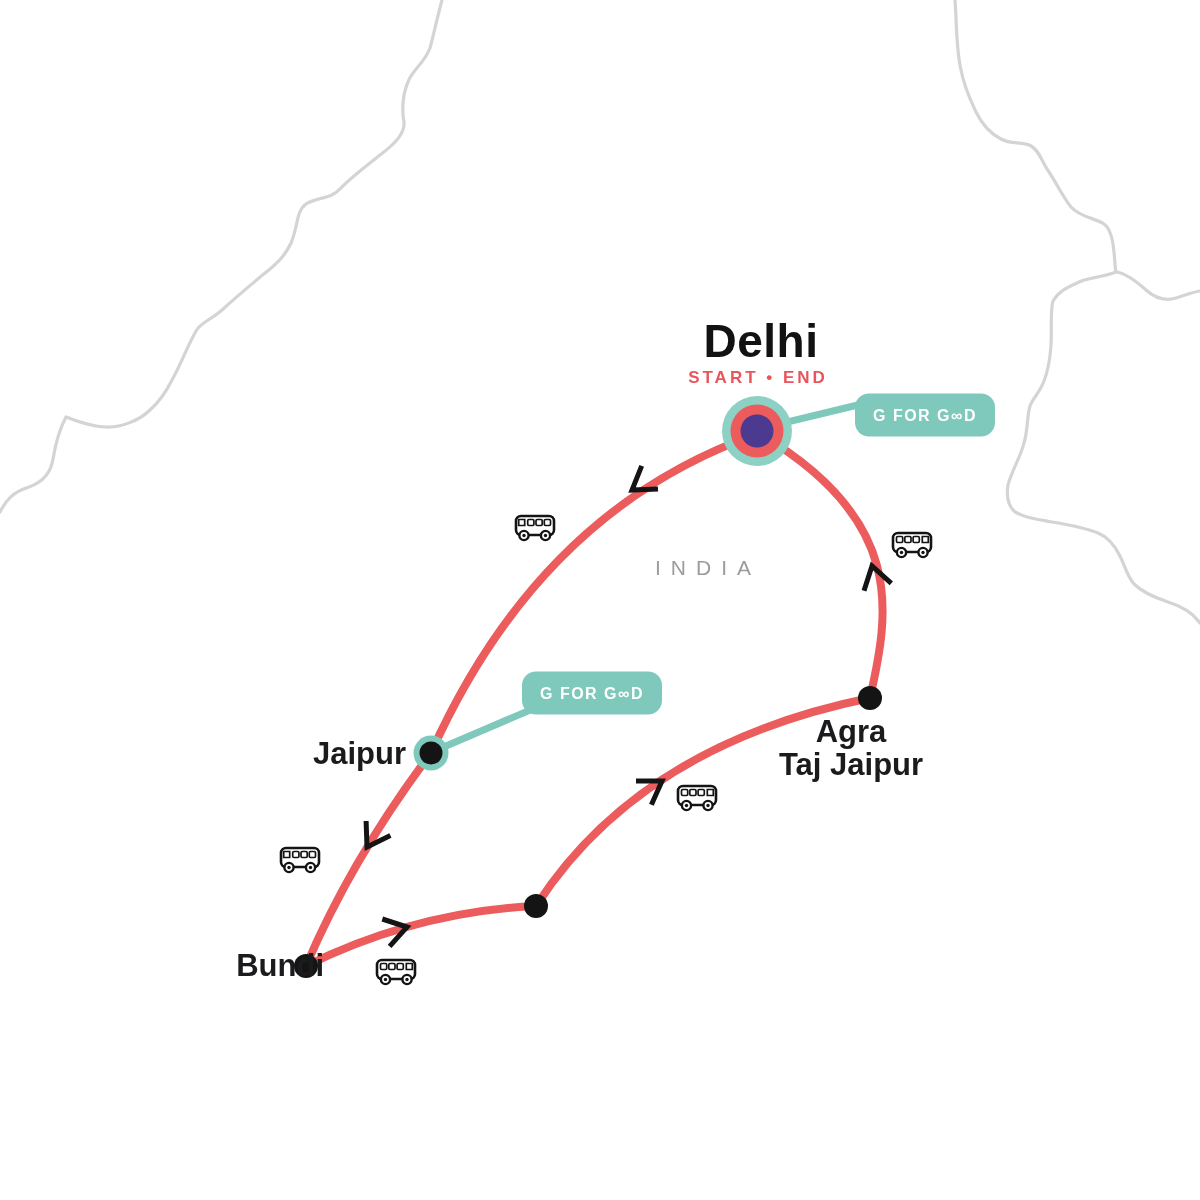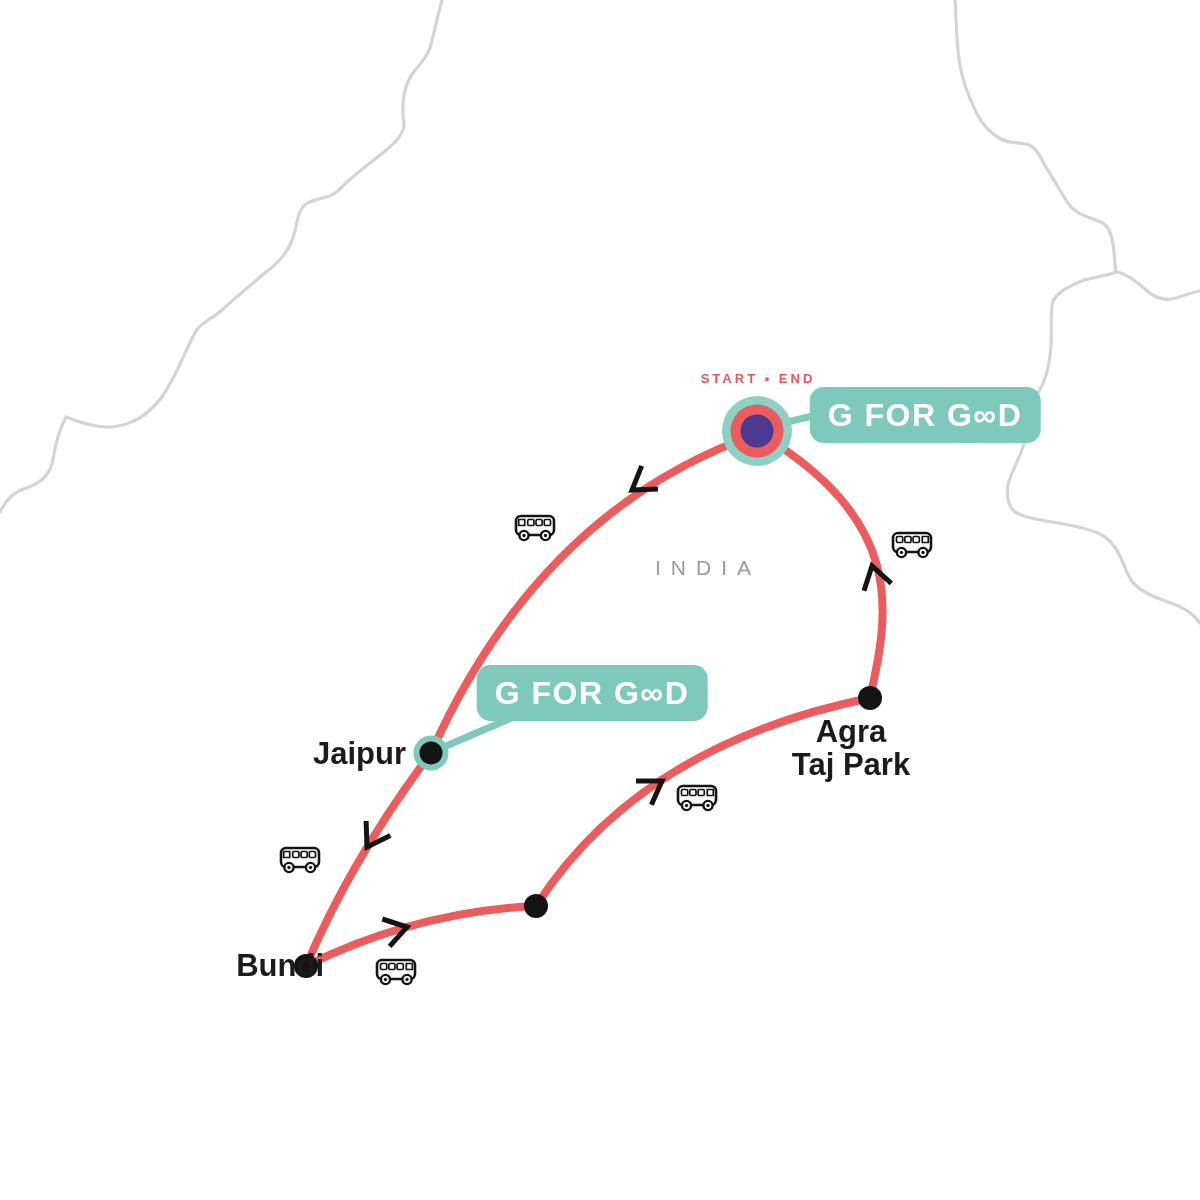--- a/index.html
+++ b/index.html
@@ -9,32 +9,32 @@
     font-family:"Liberation Sans","DejaVu Sans",sans-serif;
   }
   #stage{position:relative;width:1200px;height:1200px;background:#ffffff;}
   #map-svg{position:absolute;left:0;top:0;width:1200px;height:1200px;}
 
   .label{position:absolute;font-weight:700;color:var(--city,#1b1b1d);white-space:nowrap;}
   .delhi-title{
     font-size:46px;color:#121212;transform:translate(-50%,-50%);letter-spacing:.5px;
   }
   .start-end{
-    font-size:13px;font-weight:700;letter-spacing:3px;color:var(--startend,#e8555b);
+    font-size:17px;font-weight:700;letter-spacing:3px;color:var(--startend,#e8555b);
     transform:translate(-50%,-50%);
   }
   .city{font-size:31px;line-height:1.06;}
   .city.right{transform:translate(-100%,-50%);text-align:left;}
   .city.center{transform:translate(-50%,0);text-align:center;}
   .city span{display:block;}
   .badge{
     position:absolute;transform:translate(-50%,-50%);
     background:var(--teal,#7fc9bc);color:var(--badgetext,#ffffff);
-    font-size:32px;font-weight:700;letter-spacing:1.5px;
-    height:56px;padding:0 18px;border-radius:14px;
+    font-size:16px;font-weight:700;letter-spacing:1.5px;
+    height:43px;padding:0 18px;border-radius:14px;
     display:flex;align-items:center;justify-content:center;white-space:nowrap;
   }
   .region{
     position:absolute;transform:translate(-50%,-50%);
     font-size:21px;font-weight:400;letter-spacing:10px;
     color:var(--region,#9b9b9e);white-space:nowrap;
   }
 </style>
 </head>
 <body>
@@ -93,20 +93,21 @@
           <circle cx="757" cy="431" r="16.5" fill="#4b3a8f"></circle>
         </g>
         <circle cx="431" cy="753" r="17.5" fill="#7fc9bc"></circle>
         <circle cx="431" cy="753" r="11.5" fill="#141414"></circle>
         <circle cx="306" cy="966" r="12" fill="#141414"></circle>
         <circle cx="536" cy="906" r="12" fill="#141414"></circle>
         <circle cx="870" cy="698" r="12" fill="#141414"></circle>
       </g>
   </svg>
 
+  <div class="label delhi-title" id="delhi-title" style="left: 761px; top: 341px;">Delhi</div>
 
   <div class="label start-end" id="start-end" style="left: 758px; top: 378px;">START • END</div>
 
   <div class="badge" id="badge-0" style="left: 925px; top: 415px;">
     <span>G FOR G∞D</span>
   </div>
 
   <div class="badge" id="badge-1" style="left: 592px; top: 693px;">
     <span>G FOR G∞D</span>
   </div>
@@ -117,16 +118,16 @@
       <div class="label city right" style="left: 406px; top: 754px;">
         <span>Jaipur</span>
       </div>
       <div class="label city right" style="left: 288px; top: 966px; margin-left: 36px;">
         <span>Bundi</span>
       </div>
       <div class="label city center" style="left: 549px; top: 932px;">
       </div>
       <div class="label city center" style="left: 851px; top: 716px;">
         <span>Agra</span>
-        <span>Taj Park</span>
+        <span>Taj Jaipur</span>
       </div>
     </div>
 </div>
 
 </body></html>

